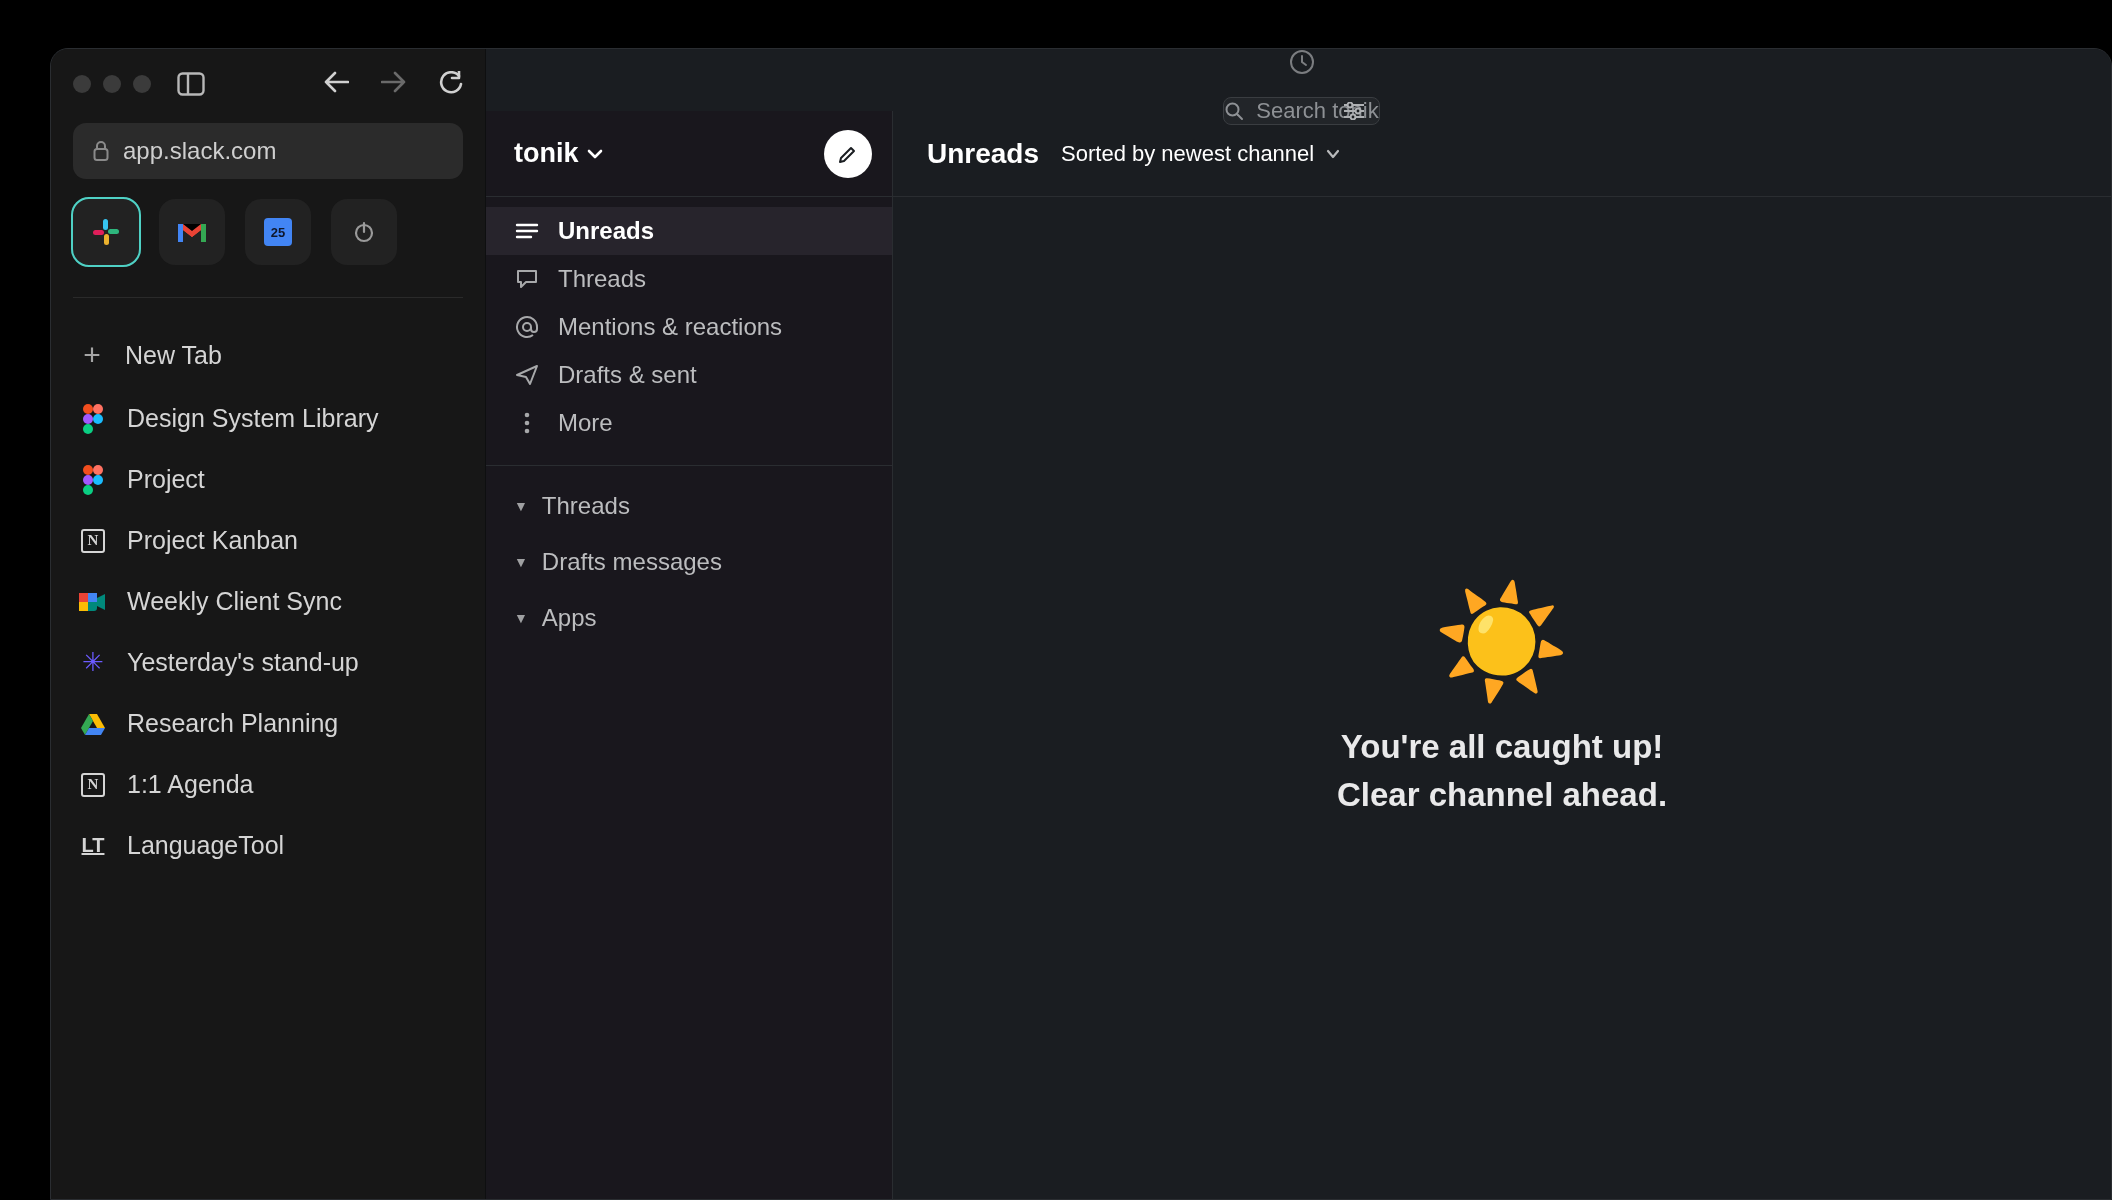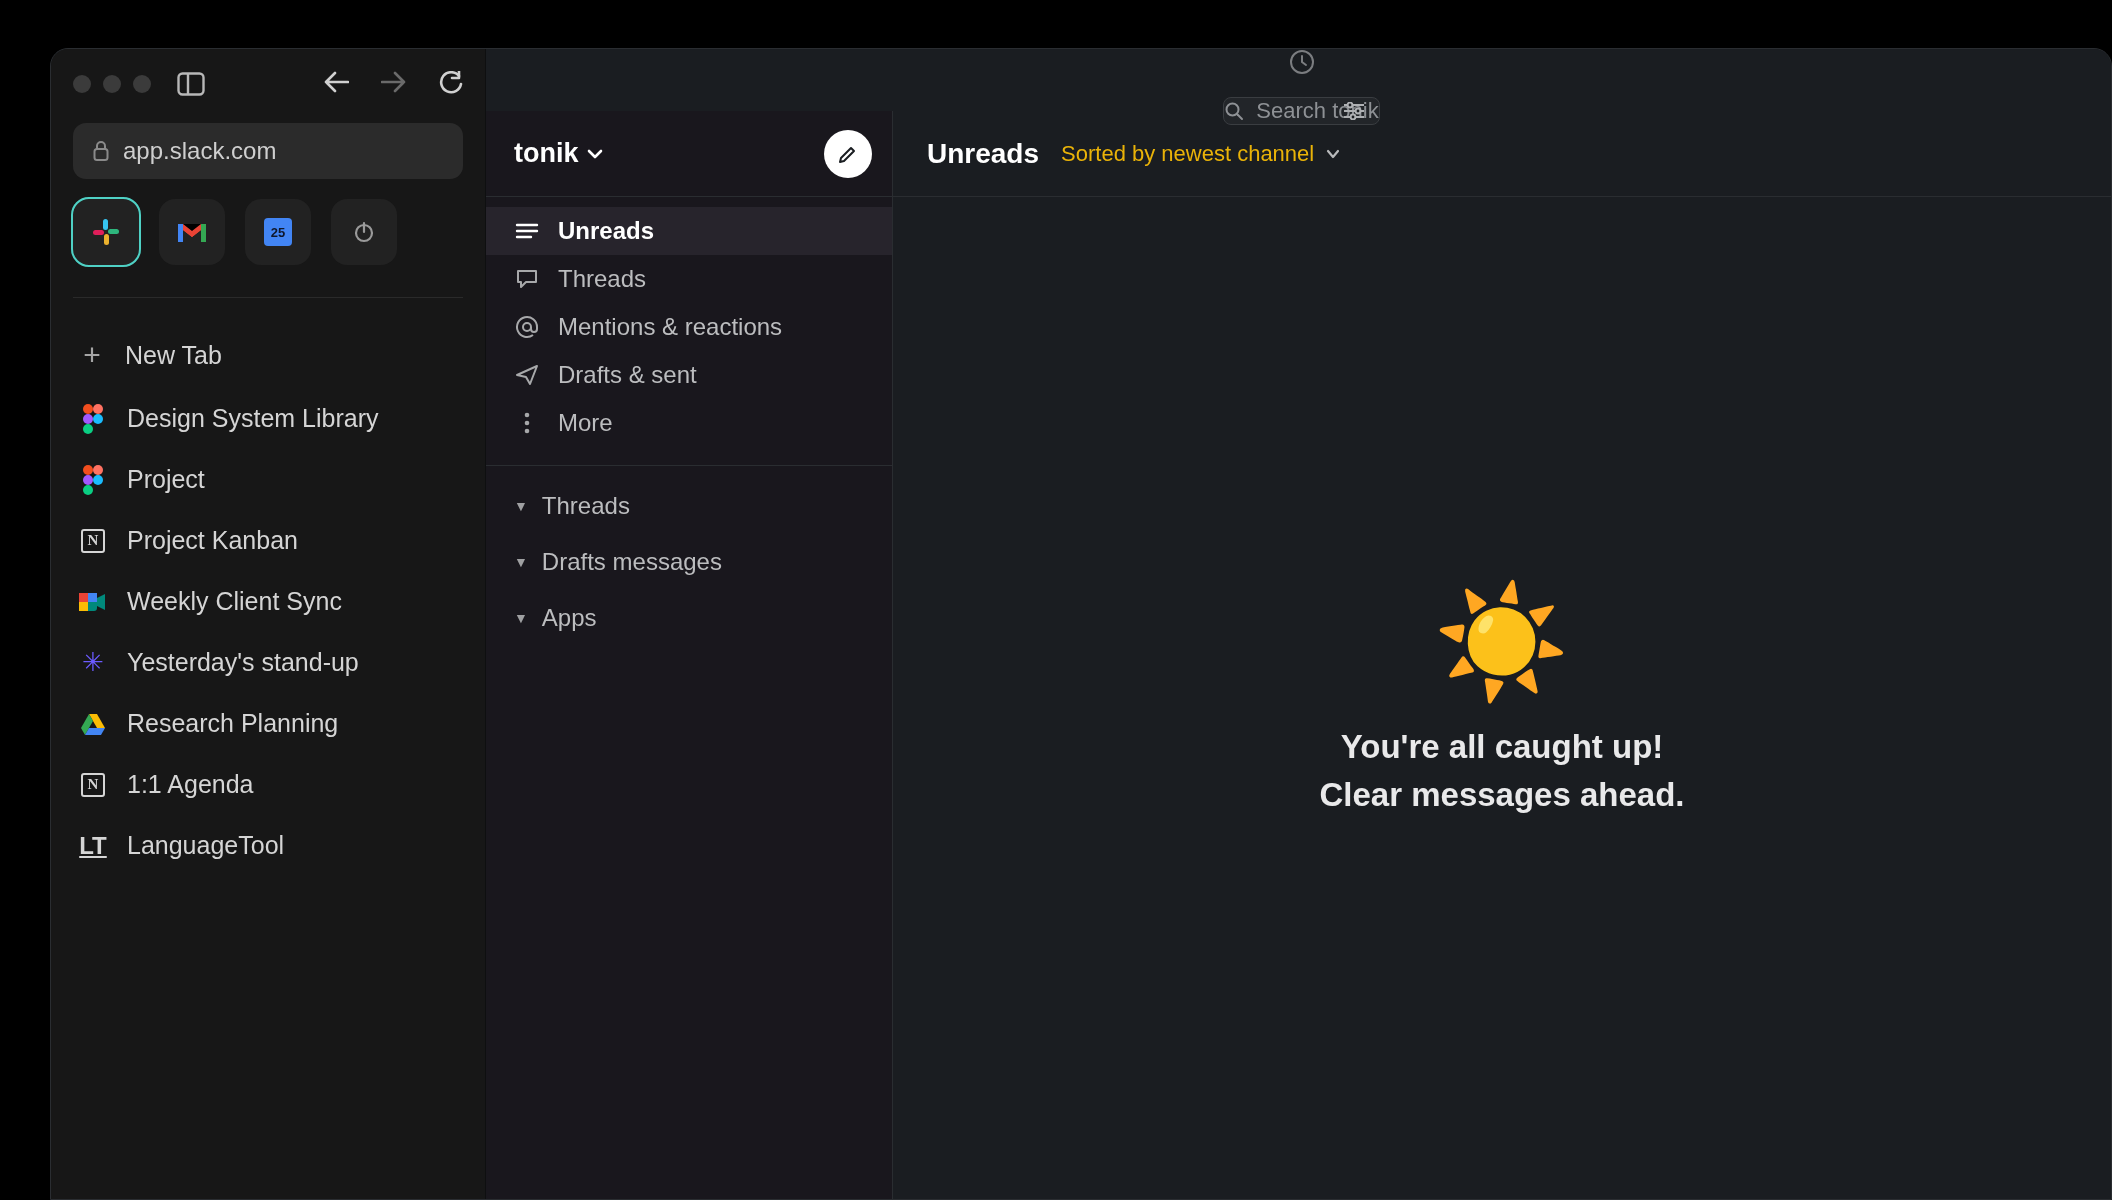--- a/index.html
+++ b/index.html
@@ -125,21 +125,21 @@
   
   .slack-main { flex:1; display:flex;flex-direction:column; }
   .main-head {
     height: 86px;
     border-bottom: 1px solid #2a2d31;
     display:flex;align-items:center;
     padding: 0 34px;
     gap: 22px;
   }
   .main-title { color:#fff; font-size: 28px; font-weight: 800; }
-  .main-sub { color:#eab308; font-size: 22px; display:flex;align-items:center;gap:12px;}
+  .main-sub { color:#ffffff; font-size: 22px; display:flex;align-items:center;gap:12px;}
   .empty-state {
     flex:1;
     display:flex;flex-direction:column;
     align-items:center;justify-content:flex-start;
     padding-top: 390px;
   }
   .sun { font-size: 110px; line-height:1; }
   .empty-txt { margin-top: 26px; color:#e9e9ea; font-size: 33px; font-weight:700; text-align:center; line-height:1.45; }
   svg { display:block; }
 </style>
@@ -289,21 +289,21 @@
           <span>Research Planning</span>
         </div>
         <div class="bs-item">
           <span class="fav">
             <div style="width:24px;height:24px;border:2px solid #d5d5d5;border-radius:3px;display:flex;align-items:center;justify-content:center;color:#d5d5d5;font-weight:800;font-size:15px;font-family:serif">N</div>
           </span>
           <span>1:1 Agenda</span>
         </div>
         <div class="bs-item">
           <span class="fav">
-            <div style="color:#d5d5d5;font-size:24px;font-weight:700;text-decoration:underline">LT</div>
+            <div style="color:#d5d5d5;font-size:20px;font-weight:700;text-decoration:underline">LT</div>
           </span>
           <span>LanguageTool</span>
         </div>
       </div>
   </div>
 
   <div class="slack">
     <div class="slack-top">
       <div class="history-btn">
         <svg width="26" height="26" viewBox="0 0 26 26">
@@ -424,20 +424,20 @@
             <svg width="14" height="10" viewBox="0 0 14 10">
                 <path d="M2 2 L7 8 L12 2" stroke="#b8b9bb" stroke-width="2.2" fill="none" stroke-linecap="round" stroke-linejoin="round"></path>
               </svg>
           </span>
         </div>
 
         <div class="empty-state">
           <div class="sun">☀️</div>
           <div class="empty-txt">
             <div>You're all caught up!</div>
-            <div>Clear messages ahead.</div>
+            <div>Clear channel ahead.</div>
           </div>
         </div>
       </div>
     </div>
   </div>
 
 </div>
 
 </body></html>

